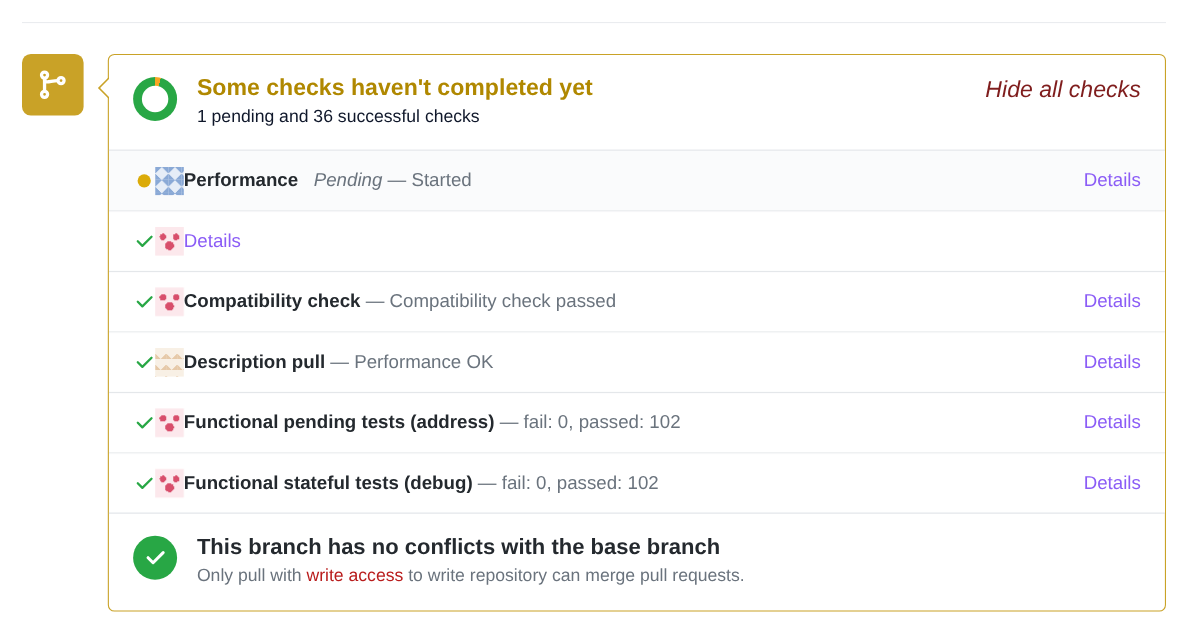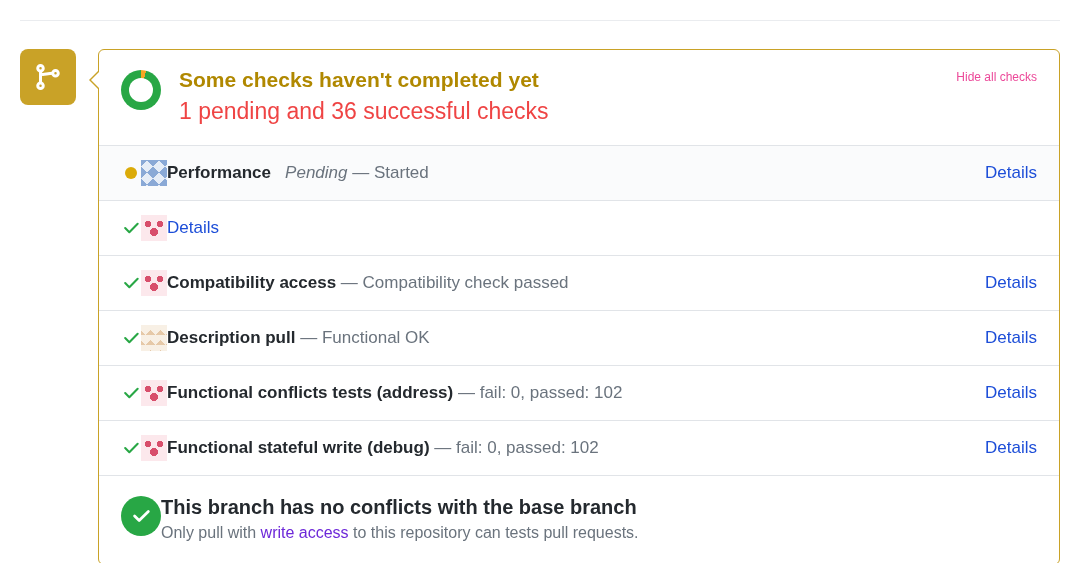--- a/index.html
+++ b/index.html
@@ -81,29 +81,30 @@
     border-radius: 50%;
   }
   .header-text { flex: 1; }
   .title {
     color: #b08800;
     font-size: 21px;
     font-weight: 700;
     margin-bottom: 6px;
   }
   .subtitle {
-    color: #ef4444;
-    font-size: 23px;
+    color: #0f172a;
+    font-size: 16px;
   }
   .hide-link {
-    color: #ec4899;
-    font-size: 12px;
+    color: #7f1d1d;
+    font-size: 21px;
     cursor: pointer;
     white-space: nowrap;
     margin-top: 2px;
+    font-style: italic;
   }
   .checks {
     border-top: 1px solid #e1e4e8;
     max-height: 330px;
     overflow-y: scroll;
     background: #fafbfc;
   }
   .check-row {
     display: flex;
     align-items: center;
@@ -137,29 +138,30 @@
     text-overflow: ellipsis;
   }
   .check-name {
     font-weight: 700;
     color: #24292e;
   }
   .check-status-italic {
     font-style: italic;
   }
   .details-link {
-    color: #1d4ed8;
+    color: #8b5cf6;
     font-size: 17px;
     cursor: pointer;
     flex-shrink: 0;
   }
   .footer {
     display: flex;
     align-items: flex-start;
     padding: 20px 22px 22px 22px;
+    gap: 18px;
     border-top: 1px solid #e1e4e8;
   }
   .success-circle {
     width: 40px; height: 40px;
     border-radius: 50%;
     background: #28a745;
     display: flex;
     align-items: center;
     justify-content: center;
     flex-shrink: 0;
@@ -168,21 +170,21 @@
     font-size: 20px;
     font-weight: 700;
     color: #24292e;
     margin-bottom: 5px;
   }
   .footer-sub {
     font-size: 16px;
     color: #6a737d;
   }
   .footer-sub a {
-    color: #6d28d9;
+    color: #b91c1c;
     text-decoration: none;
     cursor: pointer;
   }
   
   .checks::-webkit-scrollbar { width: 14px; }
   .checks::-webkit-scrollbar-track { background: #f6f8fa; }
   .checks::-webkit-scrollbar-thumb { background: #c1c1c1; border: 3px solid #f6f8fa; border-radius: 7px; }
   
   .av-blue { background-image:
     linear-gradient(45deg,#8aa9d6 25%,transparent 25%),
@@ -258,63 +260,63 @@
           <div class="avatar av-pink"></div>
           <div class="details-link">Details</div>
         </div>
         <div class="check-row">
           <div class="status-icon">
             <svg width="20" height="20" viewBox="0 0 24 24" fill="none" stroke="#28a745" stroke-width="2.5" stroke-linecap="round" stroke-linejoin="round">
               <polyline points="5 12 10 17 20 7"></polyline>
             </svg>
           </div>
           <div class="avatar av-pink"></div>
-          <div class="check-text"><span class="check-name">Compatibility access</span> <span>— Compatibility check passed</span></div>
+          <div class="check-text"><span class="check-name">Compatibility check</span> <span>— Compatibility check passed</span></div>
           <div class="details-link">Details</div>
         </div>
         <div class="check-row">
           <div class="status-icon">
             <svg width="20" height="20" viewBox="0 0 24 24" fill="none" stroke="#28a745" stroke-width="2.5" stroke-linecap="round" stroke-linejoin="round">
               <polyline points="5 12 10 17 20 7"></polyline>
             </svg>
           </div>
           <div class="avatar av-tan"></div>
-          <div class="check-text"><span class="check-name">Description pull</span> <span>— Functional OK</span></div>
+          <div class="check-text"><span class="check-name">Description pull</span> <span>— Performance OK</span></div>
           <div class="details-link">Details</div>
         </div>
         <div class="check-row">
           <div class="status-icon">
             <svg width="20" height="20" viewBox="0 0 24 24" fill="none" stroke="#28a745" stroke-width="2.5" stroke-linecap="round" stroke-linejoin="round">
               <polyline points="5 12 10 17 20 7"></polyline>
             </svg>
           </div>
           <div class="avatar av-pink"></div>
-          <div class="check-text"><span class="check-name">Functional conflicts tests (address)</span> <span>— fail: 0, passed: 102</span></div>
+          <div class="check-text"><span class="check-name">Functional pending tests (address)</span> <span>— fail: 0, passed: 102</span></div>
           <div class="details-link">Details</div>
         </div>
         <div class="check-row">
           <div class="status-icon">
             <svg width="20" height="20" viewBox="0 0 24 24" fill="none" stroke="#28a745" stroke-width="2.5" stroke-linecap="round" stroke-linejoin="round">
               <polyline points="5 12 10 17 20 7"></polyline>
             </svg>
           </div>
           <div class="avatar av-pink"></div>
-          <div class="check-text"><span class="check-name">Functional stateful write (debug)</span> <span>— fail: 0, passed: 102</span></div>
+          <div class="check-text"><span class="check-name">Functional stateful tests (debug)</span> <span>— fail: 0, passed: 102</span></div>
           <div class="details-link">Details</div>
         </div>
       </div>
 
     <div class="footer">
       <div class="success-circle">
         <svg width="22" height="22" viewBox="0 0 24 24" fill="none" stroke="#fff" stroke-width="3" stroke-linecap="round" stroke-linejoin="round">
           <polyline points="5 12 10 17 20 7"></polyline>
         </svg>
       </div>
       <div>
         <div class="footer-title">This branch has no conflicts with the base branch</div>
         <div class="footer-sub">
-          <span>Only pull with </span><a>write access</a><span> to this repository can tests pull requests.</span>
+          <span>Only pull with </span><a>write access</a><span> to write repository can merge pull requests.</span>
         </div>
       </div>
     </div>
 
   </div>
 </div>
 
 </body></html>

